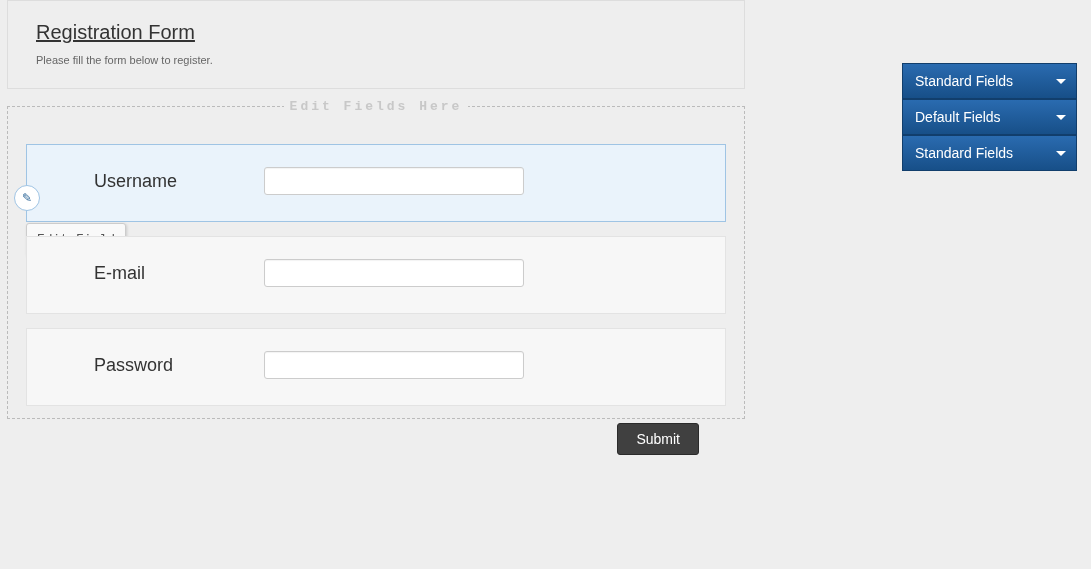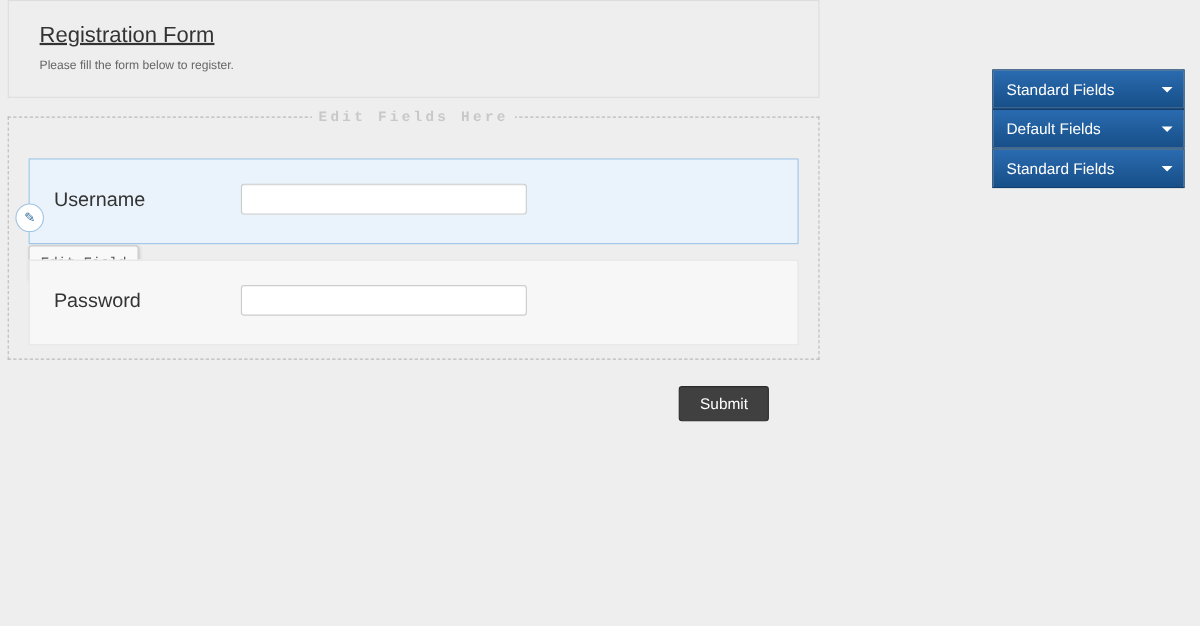--- a/index.html
+++ b/index.html
@@ -68,20 +68,21 @@
       align-items: center;
     }
     .field-block .row + .row {
       margin-top: 14px;
     }
     .field-block label {
       width: 170px;
       font-size: 18px;
       color: #333;
       flex-shrink: 0;
+      margin-left: 45px;
     }
     .field-block input[type="text"],
     .field-block input[type="password"] {
       width: 260px;
       height: 28px;
       border: 1px solid #ccc;
       border-radius: 3px;
       padding: 2px 6px;
       font-size: 14px;
       box-shadow: inset 0 1px 1px rgba(0,0,0,0.05);
@@ -111,21 +112,21 @@
       border-radius: 3px;
       padding: 8px 10px;
       font-family: "Courier New", monospace;
       font-size: 13px;
       color: #555;
       box-shadow: 1px 1px 3px rgba(0,0,0,0.15);
       white-space: nowrap;
     }
     .submit-row {
       text-align: right;
-      margin-top: 24px;
+      margin-top: 4px;
       padding-right: 46px;
     }
     .submit-btn {
       background: #404040;
       color: #fff;
       border: 1px solid #2b2b2b;
       border-radius: 3px;
       padding: 7px 18px;
       font-size: 14px;
       cursor: pointer;
@@ -173,20 +174,26 @@
       <div class="edit-handle">
         <span>✎</span>
       </div>
       <div class="tooltip">Edit Field</div>
       <div class="row">
         <label>Username</label>
         <input type="text" value="" style="">
       </div>
     </div>
 
+    <div class="field-block">
+      <div class="row">
+        <label>E-mail</label>
+        <input type="text" value="" style="">
+      </div>
+    </div>
 
     <div class="field-block">
       <div class="row">
         <label>Password</label>
         <input type="password" value="" style="">
       </div>
     </div>
 
   </fieldset>
 

